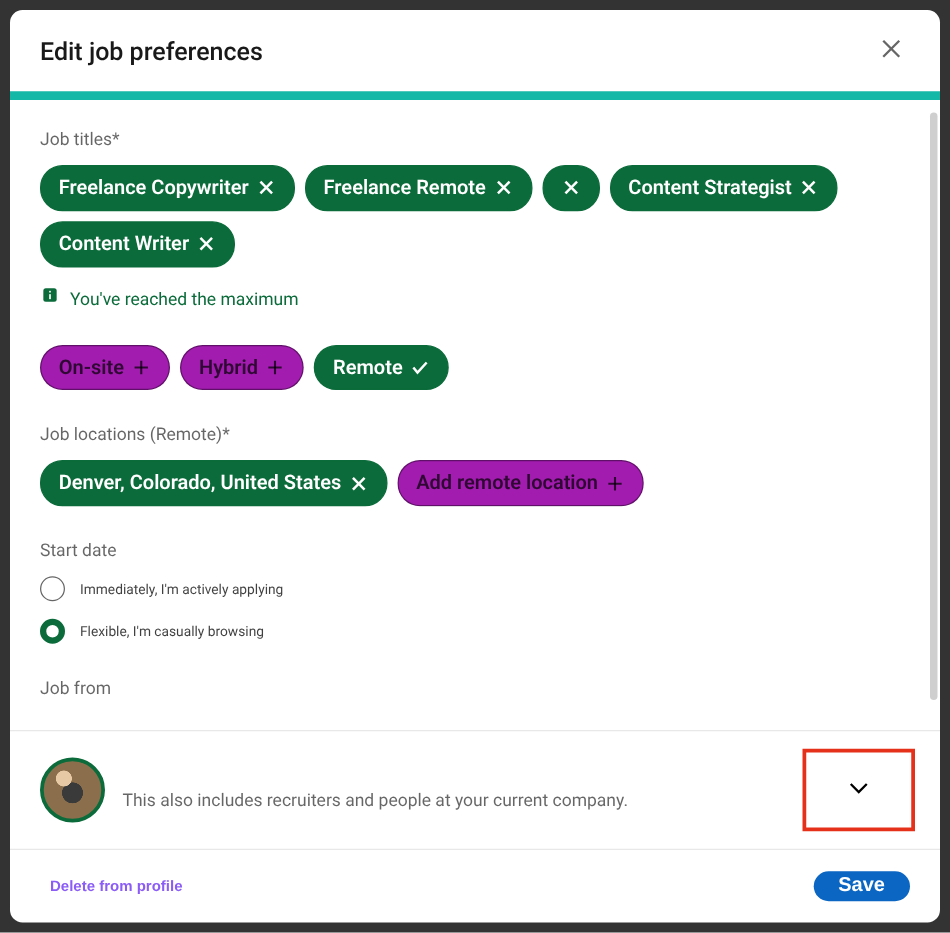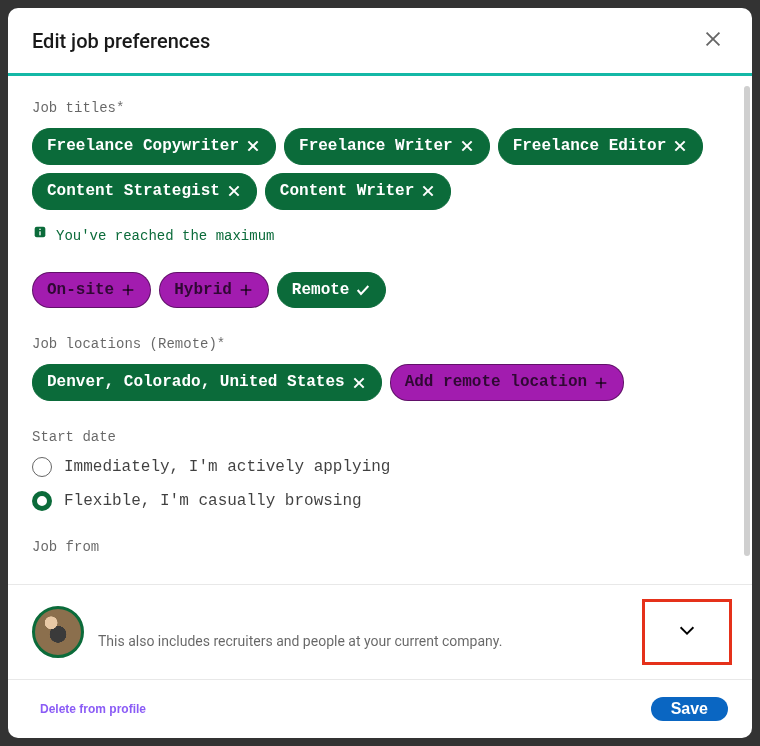--- a/index.html
+++ b/index.html
@@ -21,21 +21,21 @@
       border-radius: 10px;
       display: flex;
       flex-direction: column;
       overflow: hidden;
     }
     .modal-header {
       display: flex;
       justify-content: space-between;
       align-items: center;
       padding: 16px 24px;
-      border-bottom: 3px solid #14b8a6;
+      border-bottom: 7px solid #14b8a6;
     }
     .modal-title {
       font-size: 20px;
       font-weight: 500;
       color: rgba(0,0,0,0.9);
     }
     .close-btn {
       background: none;
       border: none;
       cursor: pointer;
@@ -49,21 +49,20 @@
       flex: 1;
       overflow-y: auto;
       padding: 24px 24px 0 24px;
       position: relative;
     }
     .scroll-region {
       padding-bottom: 10px;
     }
     .section {
       margin-bottom: 28px;
-      font-family: Liberation Mono, monospace;
     }
     .section-label {
       font-size: 14px;
       color: rgba(0,0,0,0.6);
       margin-bottom: 12px;
       display: block;
     }
     .pill-row {
       display: flex;
       flex-wrap: wrap;
@@ -116,21 +115,21 @@
       border: 1.5px solid rgba(0,0,0,0.6);
       display: flex;
       align-items: center;
       justify-content: center;
       flex-shrink: 0;
     }
     .radio.selected {
       border: 5px solid #0b6b3a;
     }
     .radio-label {
-      font-size: 16px;
+      font-size: 11px;
       color: rgba(0,0,0,0.75);
     }
     .visibility-row {
       display: flex;
       align-items: center;
       padding: 14px 24px;
       gap: 14px;
       border-top: 1px solid #e8e8e8;
       position: relative;
     }
@@ -236,30 +235,29 @@
           <span class="pill green">
             <span>Freelance Copywriter</span>
             <span class="x-icon">
                 <svg width="16" height="16" viewBox="0 0 24 24" fill="none" stroke="#fff" stroke-width="3">
                   <line x1="5" y1="5" x2="19" y2="19"></line>
                   <line x1="19" y1="5" x2="5" y2="19"></line>
                 </svg>
               </span>
           </span>
           <span class="pill green">
-            <span>Freelance Writer</span>
-            <span class="x-icon">
-                <svg width="16" height="16" viewBox="0 0 24 24" fill="none" stroke="#fff" stroke-width="3">
-                  <line x1="5" y1="5" x2="19" y2="19"></line>
-                  <line x1="19" y1="5" x2="5" y2="19"></line>
-                </svg>
-              </span>
-          </span>
-          <span class="pill green">
-            <span>Freelance Editor</span>
+            <span>Freelance Remote</span>
+            <span class="x-icon">
+                <svg width="16" height="16" viewBox="0 0 24 24" fill="none" stroke="#fff" stroke-width="3">
+                  <line x1="5" y1="5" x2="19" y2="19"></line>
+                  <line x1="19" y1="5" x2="5" y2="19"></line>
+                </svg>
+              </span>
+          </span>
+          <span class="pill green">
             <span class="x-icon">
                 <svg width="16" height="16" viewBox="0 0 24 24" fill="none" stroke="#fff" stroke-width="3">
                   <line x1="5" y1="5" x2="19" y2="19"></line>
                   <line x1="19" y1="5" x2="5" y2="19"></line>
                 </svg>
               </span>
           </span>
           <span class="pill green">
             <span>Content Strategist</span>
             <span class="x-icon">

